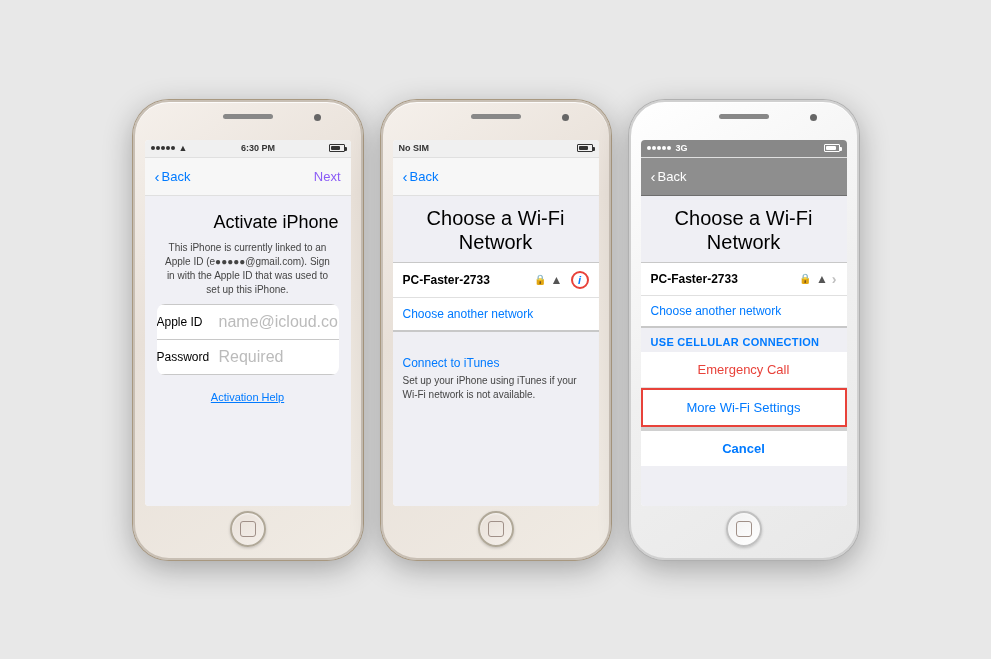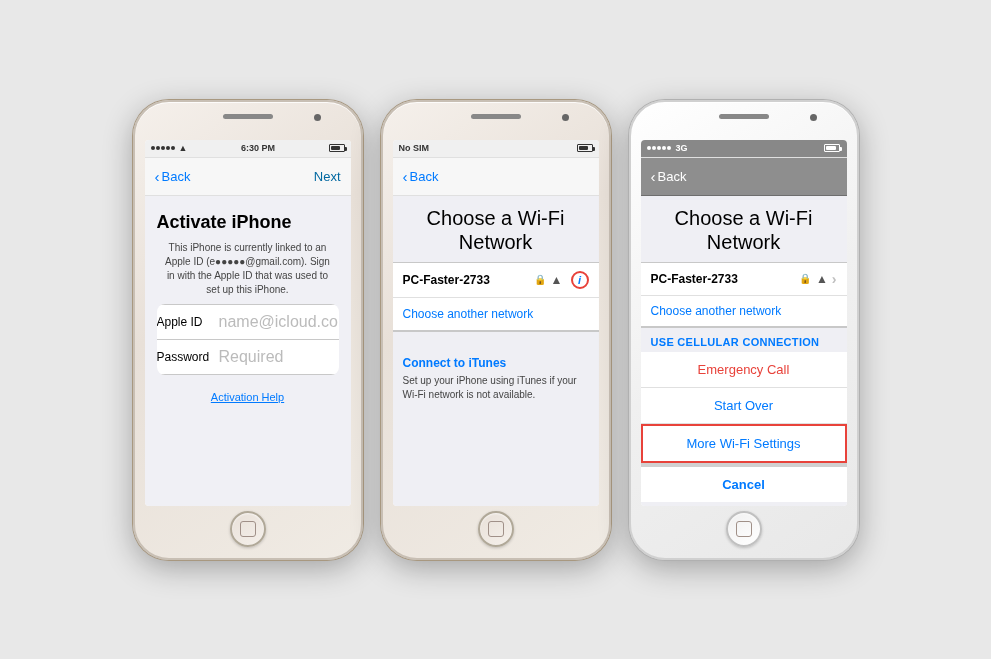--- a/index.html
+++ b/index.html
@@ -164,33 +164,33 @@
     }
     .nav-back {
       color: #007aff;
       font-size: 13px;
       display: flex;
       align-items: center;
       gap: 2px;
     }
     .nav-chevron { font-size: 15px; }
     .nav-next {
-      color: #0369a1;
+      color: #8b5cf6;
       font-size: 13px;
     }
 
     
     .screen1 { background: #f0f0f5; }
     .activate-body {
       padding: 10px 12px;
     }
     .activate-title {
       font-size: 18px;
-      font-weight: 700;
-      text-align: left;
+      font-weight: 400;
+      text-align: right;
       color: #000;
       margin: 6px 0 8px;
     }
     .activate-desc {
       font-size: 10px;
       color: #444;
       text-align: center;
       line-height: 1.4;
       margin-bottom: 7px;
       padding: 0 4px;
@@ -284,21 +284,21 @@
       padding: 9px 10px;
       background: white;
       border-top: none;
       border-bottom: 1px solid #c8c8c8;
     }
     .itunes-section {
       margin-top: 16px;
     }
     .itunes-title {
       font-size: 12px;
-      font-weight: 700;
+      font-weight: 400;
       color: #007aff;
       padding: 8px 10px 4px;
     }
     .itunes-desc {
       font-size: 10px;
       color: #444;
       padding: 0 10px 8px;
       line-height: 1.4;
     }
 
@@ -540,21 +540,20 @@
         </div>
         <div class="choose-another-row">
           <span>Choose another network</span>
         </div>
       </div>
 
       <div class="cellular-label">Use Cellular Connection</div>
 
       <div class="action-sheet">
         <div class="action-row red">Emergency Call</div>
-        <div class="action-row blue">Start Over</div>
         <div class="action-row blue" style="border: 2px solid #e8423a; margin: 0; color:#007aff;">
           <span>More Wi-Fi Settings</span>
         </div>
         <div class="action-row cancel-row">Cancel</div>
       </div>
     </div>
   </div>
 
   <div class="iphone-bottom">
     <div class="home-button"></div>

